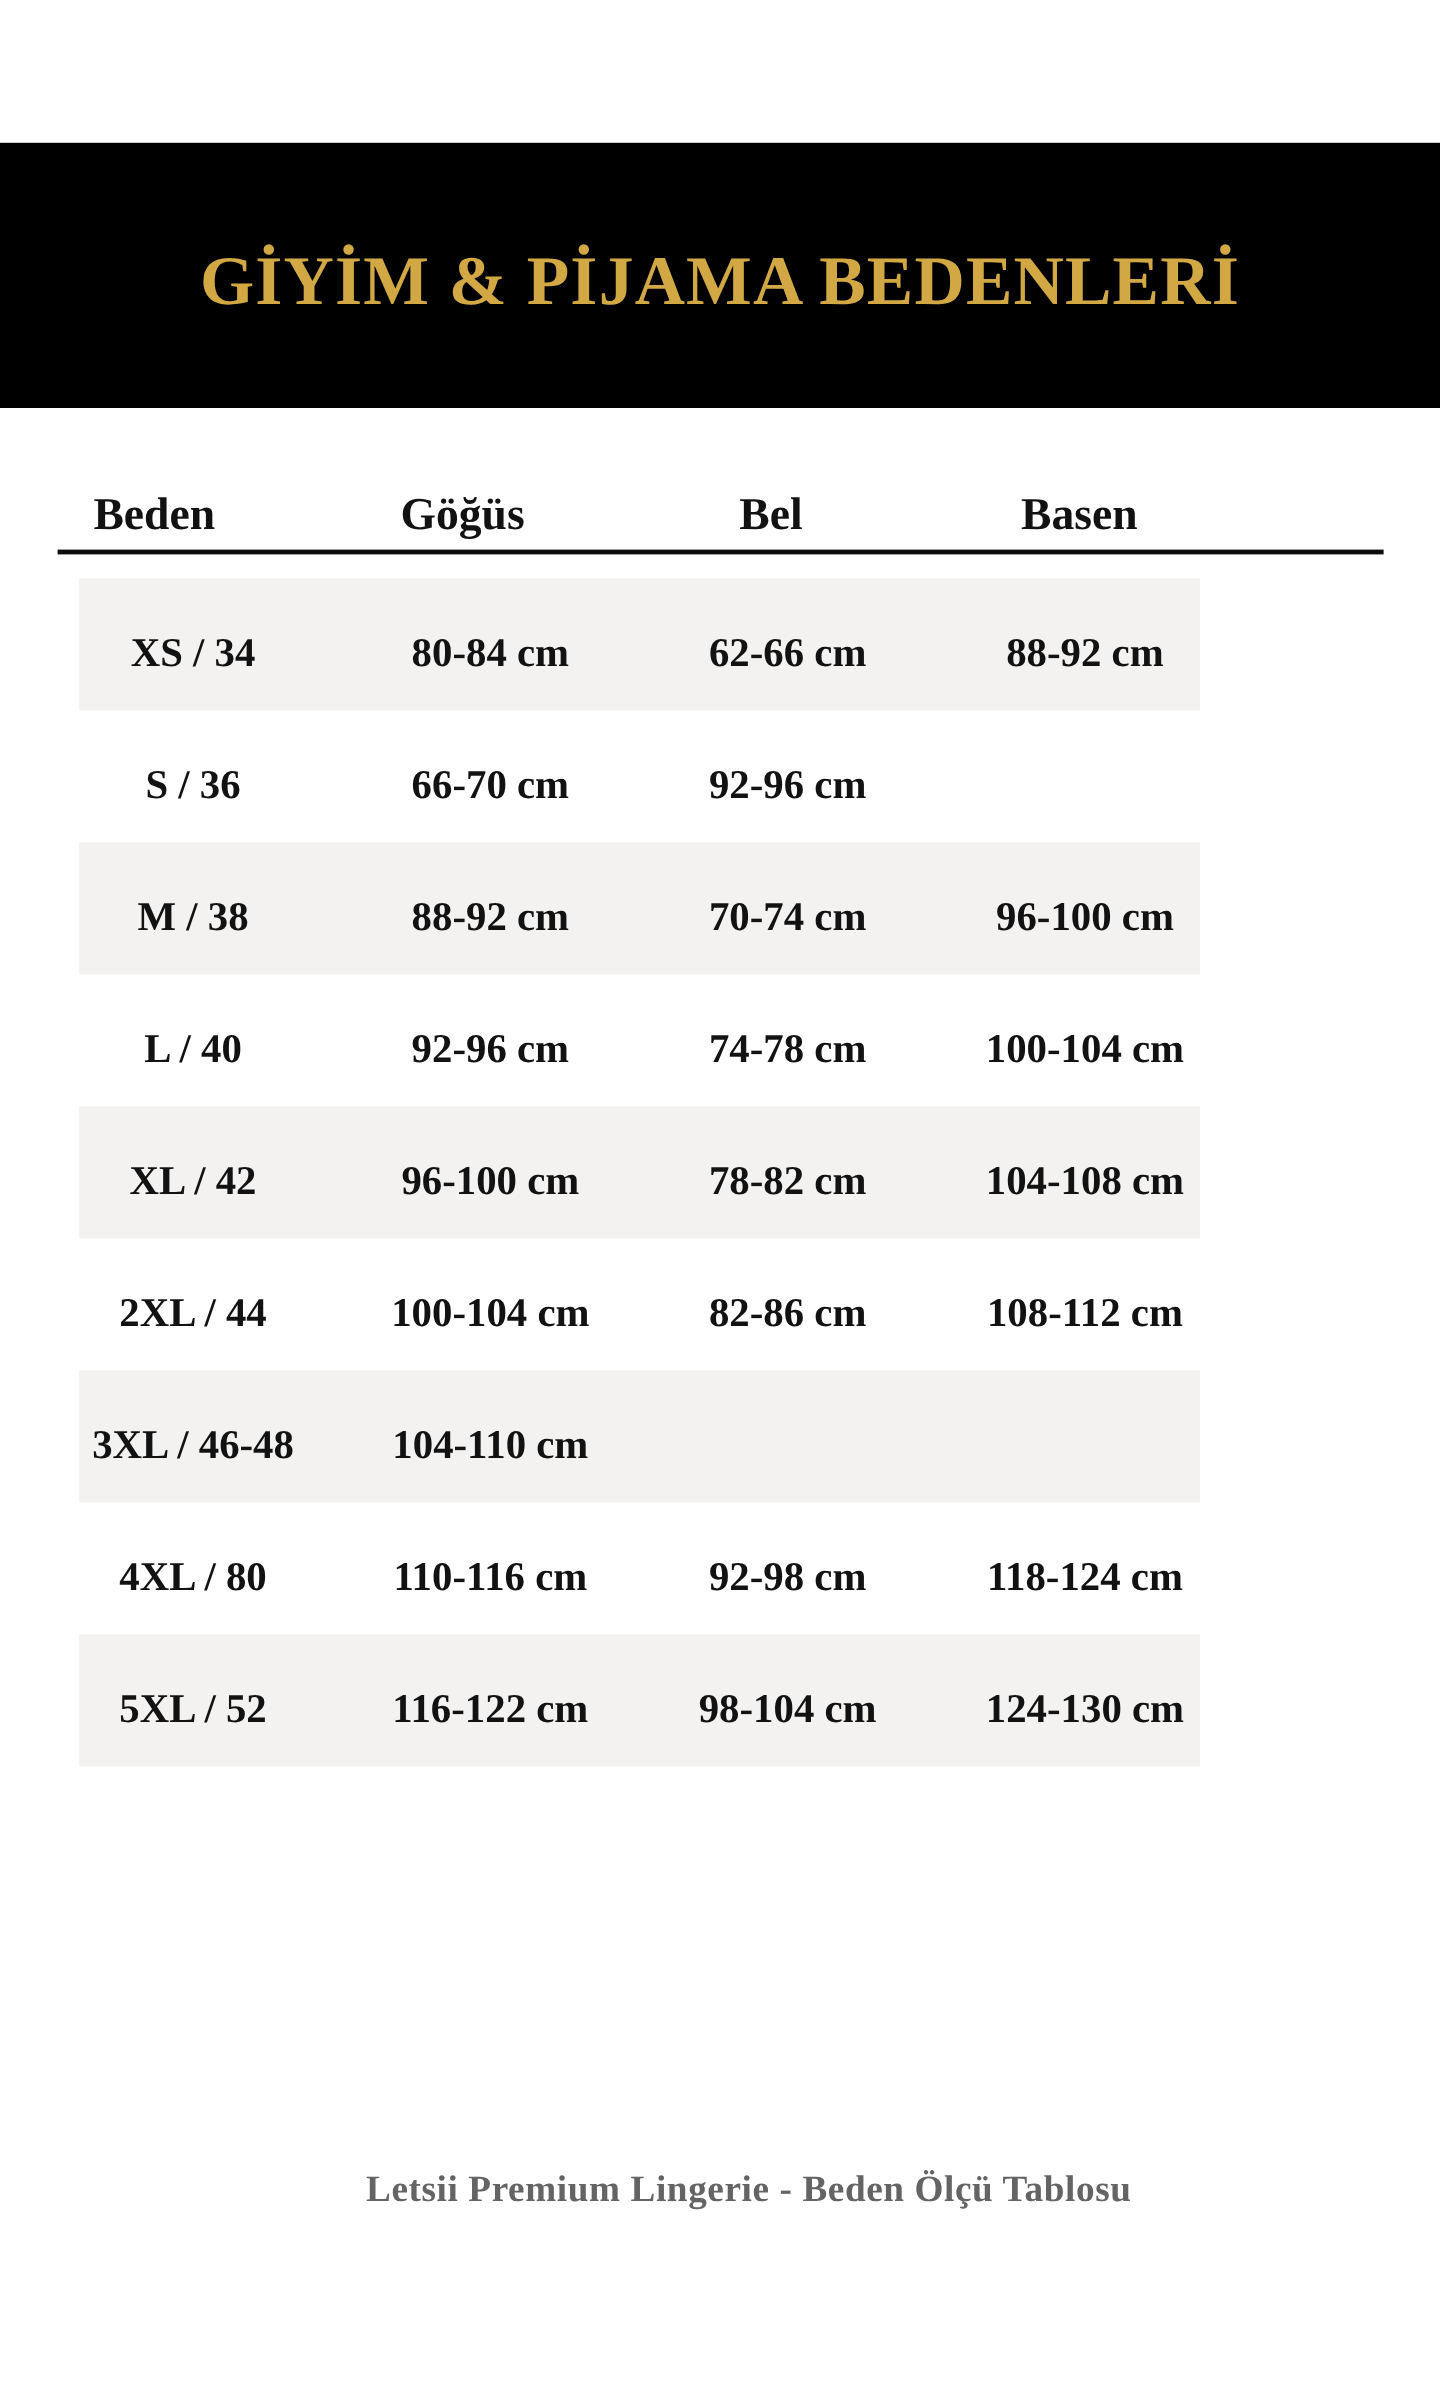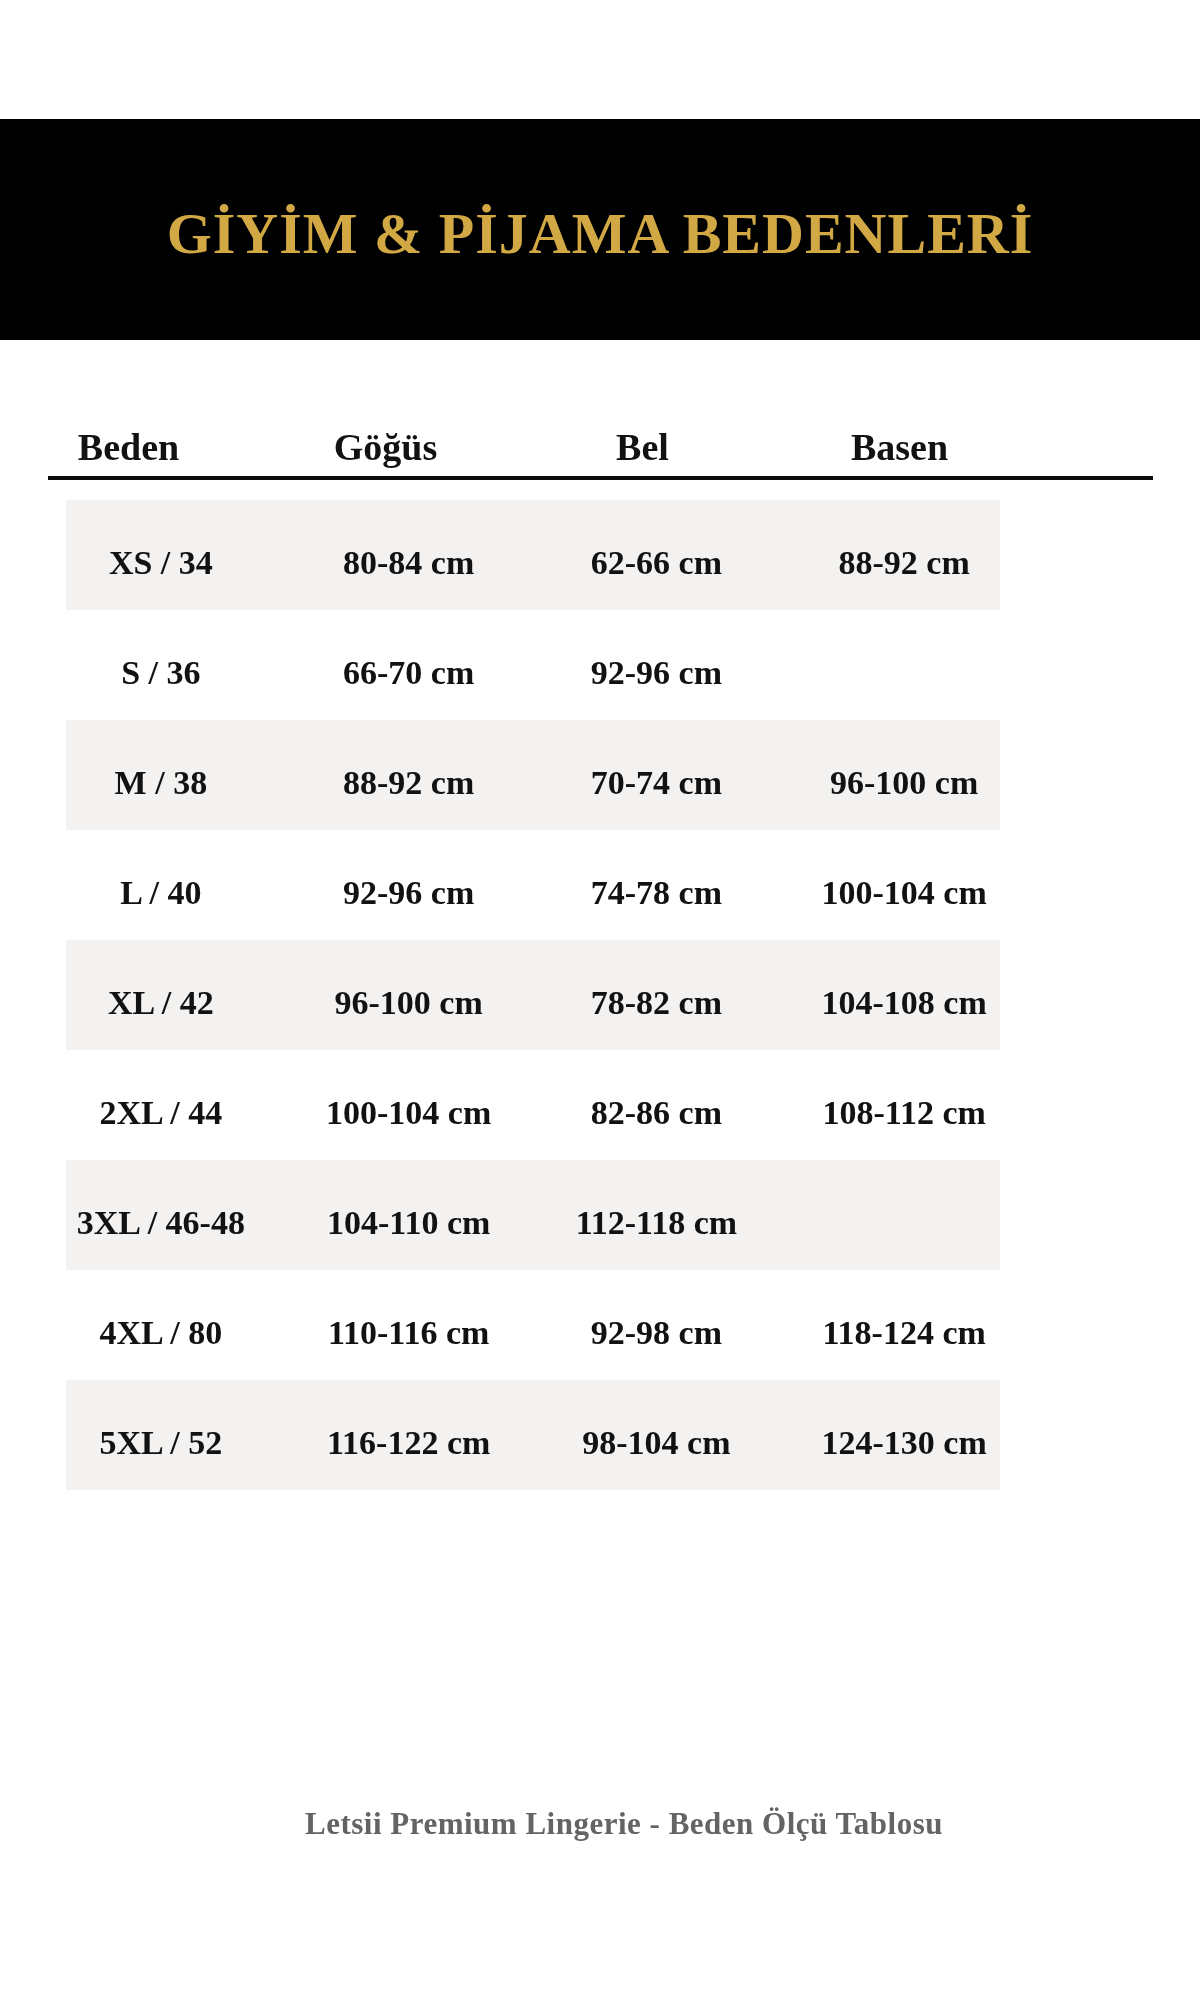--- a/index.html
+++ b/index.html
@@ -18,21 +18,21 @@
   .banner{
     position:absolute;top:119px;left:0;width:1200px;height:221px;
     background:var(--banner-bg);
     display:flex;align-items:center;justify-content:center;
   }
   .banner-title{
     color:var(--gold);
     font-size:58px;font-weight:bold;letter-spacing:1px;
     padding-top:8px;white-space:nowrap;
   }
-  .size-table{position:absolute;top:340px;left:0;width:1028px;}
+  .size-table{position:absolute;top:322px;left:0;width:1028px;}
   .header-row{
     display:grid;grid-template-columns:repeat(4,1fr);
     padding-top:86px;
   }
   .header-cell{
     text-align:center;font-size:38px;line-height:42px;
     font-weight:bold;color:var(--ink);
   }
   .header-line{
     height:4px;background:#0d0d0d;border:none;
@@ -108,21 +108,20 @@
   </div>
   <div class="row">
     <div class="cell">2XL / 44</div>
     <div class="cell">100-104 cm</div>
     <div class="cell">82-86 cm</div>
     <div class="cell">108-112 cm</div>
   </div>
   <div class="row stripe">
     <div class="cell">3XL / 46-48</div>
     <div class="cell">104-110 cm</div>
-    <div class="cell">112-118 cm</div>
   </div>
   <div class="row">
     <div class="cell">4XL / 80</div>
     <div class="cell">110-116 cm</div>
     <div class="cell">92-98 cm</div>
     <div class="cell">118-124 cm</div>
   </div>
   <div class="row stripe">
     <div class="cell">5XL / 52</div>
     <div class="cell">116-122 cm</div>

